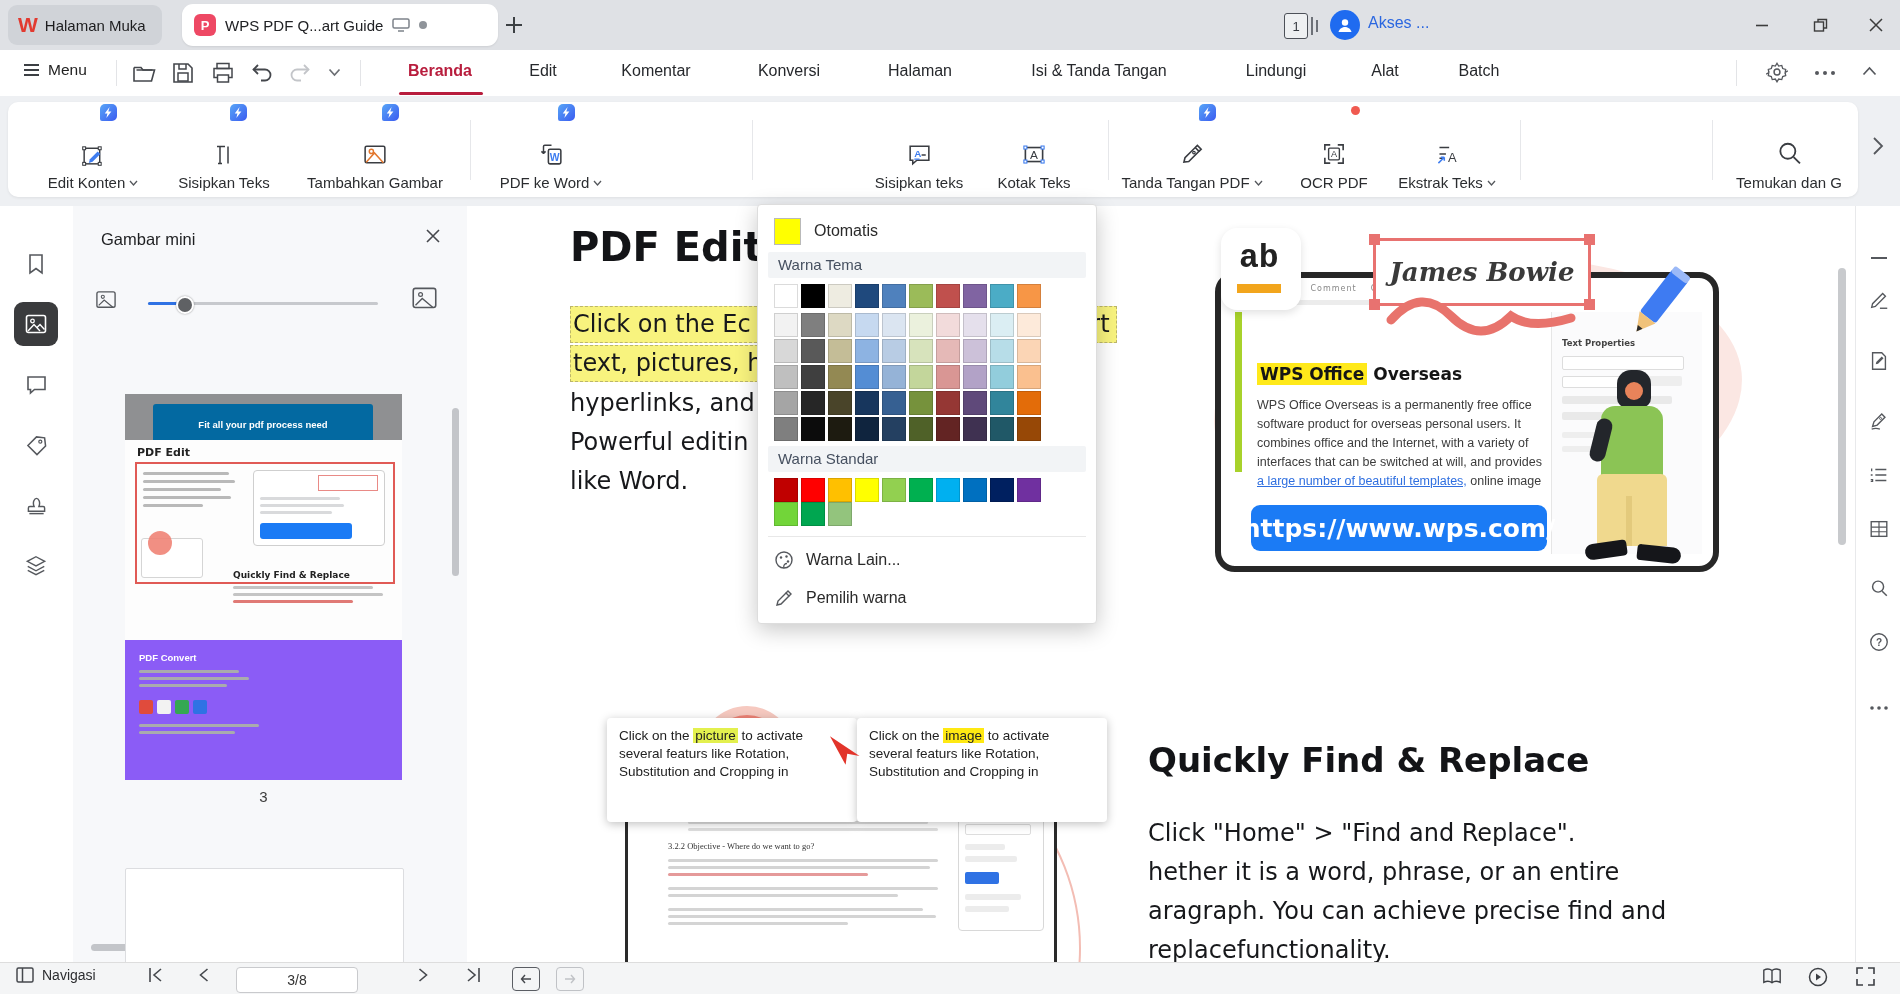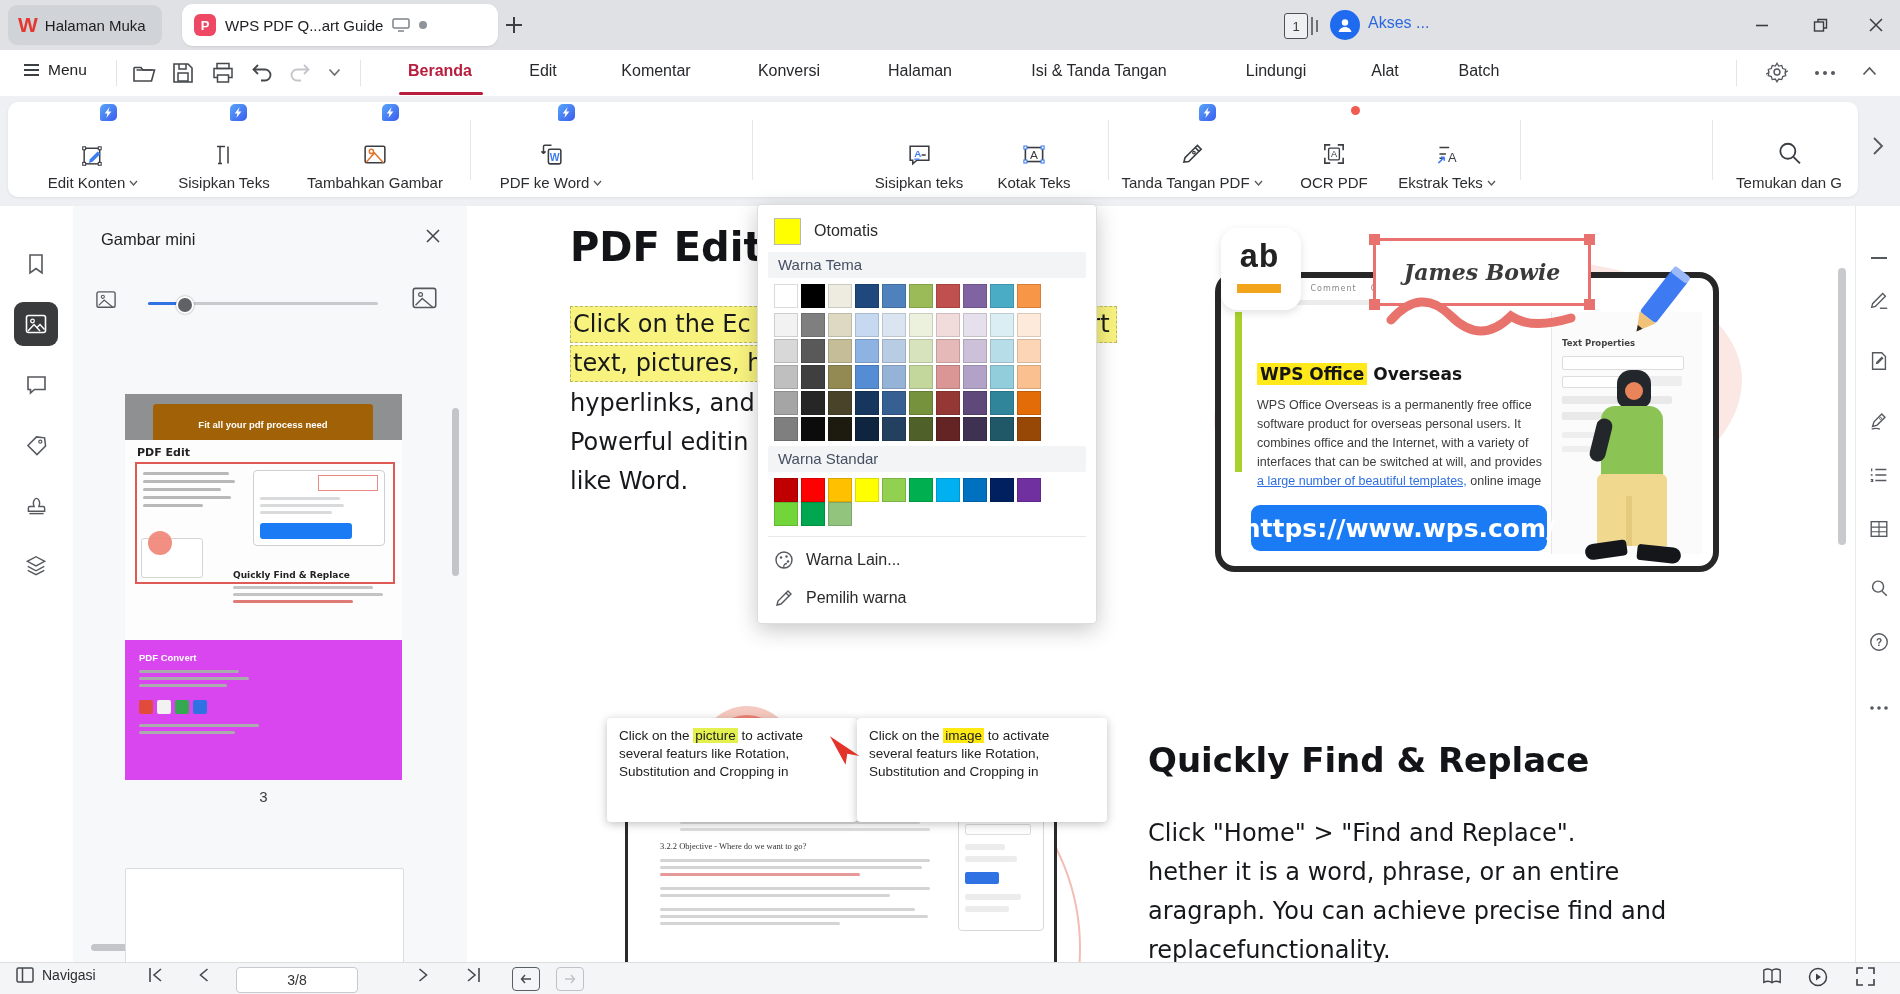--- a/index.html
+++ b/index.html
@@ -81,25 +81,25 @@
 
   
   .panel{position:absolute;left:73px;top:206px;width:394px;height:756px;background:#f7f8fa;border-right:1px solid #e2e3e5}
   .ptitle{position:absolute;left:28px;top:24px;font-size:16.5px;color:#1e1f21}
   .pclose{position:absolute;left:352px;top:22px;cursor:pointer}
   .zslider{position:absolute;left:75px;top:90px;width:230px;height:14px;cursor:pointer}
   .ztrack{position:absolute;left:0;top:6px;width:100%;height:3px;background:#c7c9cd;border-radius:2px}
   .zfill{position:absolute;left:0;top:6px;width:35px;height:3px;background:#2f72e4;border-radius:2px}
   .zhandle{position:absolute;left:28px;top:0;width:14px;height:14px;border-radius:50%;background:#5f6164;border:2px solid #fff;box-shadow:0 0 2px rgba(0,0,0,.4)}
   .thumb{position:absolute;left:52px;top:188px;width:277px;height:386px;background:#8f9092;cursor:pointer}
-  .greenpill{position:absolute;left:28px;top:10px;width:220px;height:40px;background:#a16207;border-radius:3px;
+  .greenpill{position:absolute;left:28px;top:10px;width:220px;height:40px;background:#0369a1;border-radius:3px;
              color:#fff;font-size:9.5px;display:flex;align-items:center;justify-content:center;font-weight:bold}
   .twhite{position:absolute;left:0;top:46px;width:277px;height:200px;background:#fdfdfd}
   .redbox{position:absolute;left:10px;top:22px;width:256px;height:118px;border:2px solid #e05a55}
-  .tdark{position:absolute;left:0;top:246px;width:277px;height:140px;background:#d946ef}
+  .tdark{position:absolute;left:0;top:246px;width:277px;height:140px;background:#8b5cf6}
   .pageno{position:absolute;left:52px;top:582px;width:277px;text-align:center;font-size:15px;color:#3c3c3c}
   .pvscroll{position:absolute;left:379px;top:202px;width:7px;height:168px;background:#c3c5c9;border-radius:4px;cursor:pointer}
   .phscroll{position:absolute;left:18px;top:738px;width:180px;height:7px;background:#c3c5c9;border-radius:4px;cursor:pointer}
   .thumb2{position:absolute;left:52px;top:662px;width:277px;height:94px;background:#fff;border:1px solid #dcdde0;border-radius:2px}
 
   
   .main{position:absolute;left:467px;top:206px;width:1388px;height:756px;background:#fff;overflow:hidden;
         font-family:"DejaVu Sans",sans-serif}
   .h1{position:absolute;font-weight:bold;color:#131417}
   .dline{position:absolute;font-size:24px;color:#17181b;white-space:nowrap}
@@ -612,21 +612,21 @@
           <span>https://www.wps.com/</span>
         </div>
       </div>
 
       <div class="abs" style="left:28px;top:-2px;width:80px;height:82px;background:#fff;border-radius:16px;box-shadow:0 3px 8px rgba(0,0,0,.12)">
         <div class="abs" style="left:18px;top:12px;font-size:33px;font-weight:900;color:#222;font-family:Liberation Mono, monospace">ab</div>
         <div class="abs" style="left:16px;top:56px;width:44px;height:9px;background:#f2a51c"></div>
       </div>
 
       <div class="abs" style="left:180px;top:8px;width:212px;height:62px;background:#fff;border:3px solid #e87270">
-        <div style="width:100%;height:100%;display:flex;align-items:center;justify-content:center;font-family:'DejaVu Serif',serif;font-style:italic;font-weight:bold;font-size:22px;color:#3a3a3a">James Bowie</div>
+        <div style="width:100%;height:100%;display:flex;align-items:center;justify-content:center;font-family:'DejaVu Serif',serif;font-style:italic;font-weight:bold;font-size:26px;color:#3a3a3a">James Bowie</div>
         <div class="abs" style="left:-7px;top:-7px;width:11px;height:11px;background:#e87270"></div>
         <div class="abs" style="right:-7px;top:-7px;width:11px;height:11px;background:#e87270"></div>
         <div class="abs" style="left:-7px;bottom:-7px;width:11px;height:11px;background:#e87270"></div>
         <div class="abs" style="right:-7px;bottom:-7px;width:11px;height:11px;background:#e87270"></div>
       </div>
       <svg class="abs" style="left:190px;top:62px" width="200" height="48" viewBox="0 0 200 48">
         <path d="M8 28 q 30 -34 60 -4 t 60 0 q 20 14 60 2" fill="none" stroke="#e8736c" stroke-width="9" stroke-linecap="round"></path>
       </svg>
 
       <svg class="abs" style="left:418px;top:28px" width="90" height="95" viewBox="0 0 90 95">
@@ -666,21 +666,21 @@
           <div class="abs" style="left:10px;top:9px;width:6px;height:6px;border-radius:50%;background:#c9c9c9"></div>
           <div class="abs" style="left:22px;top:9px;width:6px;height:6px;border-radius:50%;background:#c9c9c9"></div>
           <div class="bar" style="position:absolute;left:44px;top:9px;width:150px;height:6px;background:#ececec"></div>
           <div class="bar" style="position:absolute;right:12px;top:9px;width:60px;height:6px;background:#ececec"></div>
         </div>
         <div class="abs" style="left:0;top:24px;width:100%;height:20px;border-bottom:1px solid #efefef">
           <div class="bar" style="position:absolute;left:12px;top:7px;width:240px;height:5px;background:#e6e6e6"></div>
           <div class="bar" style="position:absolute;right:12px;top:7px;width:70px;height:5px;background:#e6e6e6"></div>
         </div>
 
-        <div class="abs" style="left:22px;top:56px;width:300px;height:170px;background:#fff">
+        <div class="abs" style="left:30px;top:56px;width:300px;height:170px;background:#fff">
           <div style="text-align:center;font-size:9.5px;font-weight:bold;color:#8b2230;font-family:'Liberation Serif',serif">Marketing &amp; Operations Strategy Business Report - Sample</div>
           <div class="bar" style="position:absolute;left:30px;top:18px;width:240px;height:3px;background:#dedede"></div>
           <div class="bar" style="position:absolute;left:30px;top:25px;width:250px;height:3px;background:#dedede"></div>
           <div class="abs" style="left:10px;top:38px;font-size:8.5px;color:#333;font-family:'Liberation Serif',serif">3.2.2   Objective - Where do we want to go?</div>
           <div class="bar" style="position:absolute;left:10px;top:56px;width:270px;height:3px;background:#d4d4d4"></div>
           <div class="bar" style="position:absolute;left:10px;top:63px;width:262px;height:3px;background:#d4d4d4"></div>
           <div class="bar" style="position:absolute;left:10px;top:70px;width:200px;height:3px;background:#e59a9a"></div>
           <div class="bar" style="position:absolute;left:10px;top:84px;width:270px;height:3px;background:#d4d4d4"></div>
           <div class="bar" style="position:absolute;left:10px;top:91px;width:230px;height:3px;background:#d4d4d4"></div>
           <div class="bar" style="position:absolute;left:10px;top:105px;width:255px;height:3px;background:#d4d4d4"></div>

